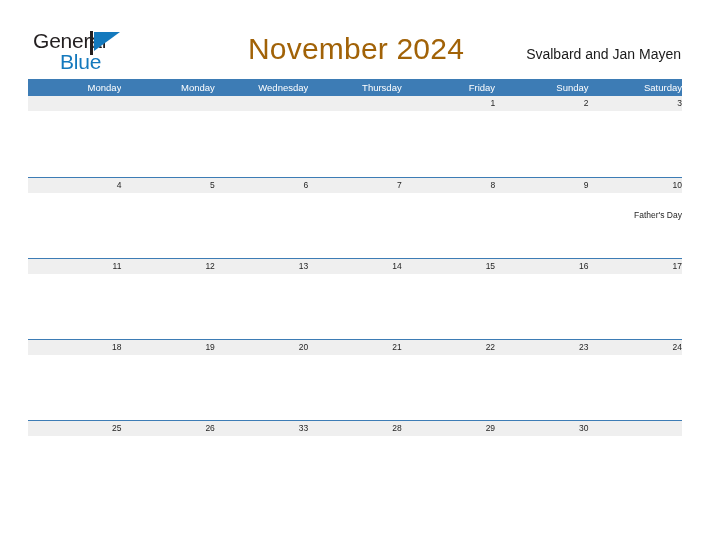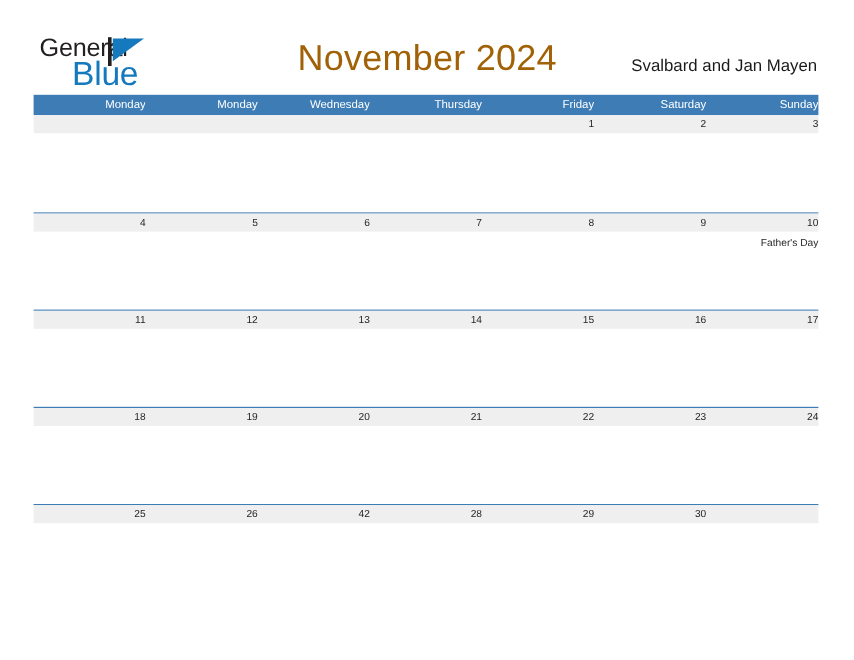--- a/index.html
+++ b/index.html
@@ -41,21 +41,21 @@
     font-size: 21px;
     letter-spacing: -0.2px;
     color: #231f20;
     line-height: 24px;
     white-space: nowrap;
   }
   .logo-blue {
     position: absolute;
     left: 27px;
     top: 21px;
-    font-size: 28px;
+    font-size: 21px;
     letter-spacing: -0.2px;
     color: #1479bd;
     line-height: 24px;
     white-space: nowrap;
   }
   .logo-mark {
     position: absolute;
     left: 57px;
     top: 2px;
     width: 30px;
@@ -160,21 +160,21 @@
   }
   .events {
     width: 654px;
     display: flex;
     height: 65px;
   }
   .event-cell {
     width: 93.43px;
     box-sizing: border-box;
     padding-left: 7px;
-    padding-top: 4px;
+    padding-top: 17px;
   }
   .event {
     font-size: 8.5px;
     color: #262626;
     line-height: 11px;
     white-space: nowrap;
     display: block;
   }
 </style>
 </head>
@@ -200,22 +200,22 @@
   </div>
 
   <div class="calendar">
 
     <div class="dow-row">
       <div class="dow-cell">Monday</div>
       <div class="dow-cell">Monday</div>
       <div class="dow-cell">Wednesday</div>
       <div class="dow-cell">Thursday</div>
       <div class="dow-cell">Friday</div>
+      <div class="dow-cell">Sunday</div>
       <div class="dow-cell">Saturday</div>
-      <div class="dow-cell">Sunday</div>
     </div>
 
     <div id="weeks-container">
         <div class="week-row">
           <div class="date-band">
             <div class="day-cell">
               <span class="day-num"></span>
             </div>
             <div class="day-cell">
               <span class="day-num"></span>
@@ -352,21 +352,21 @@
         </div>
         <div class="week-row">
           <div class="date-band">
             <div class="day-cell">
               <span class="day-num">25</span>
             </div>
             <div class="day-cell">
               <span class="day-num">26</span>
             </div>
             <div class="day-cell">
-              <span class="day-num">42</span>
+              <span class="day-num">33</span>
             </div>
             <div class="day-cell">
               <span class="day-num">28</span>
             </div>
             <div class="day-cell">
               <span class="day-num">29</span>
             </div>
             <div class="day-cell">
               <span class="day-num">30</span>
             </div>

